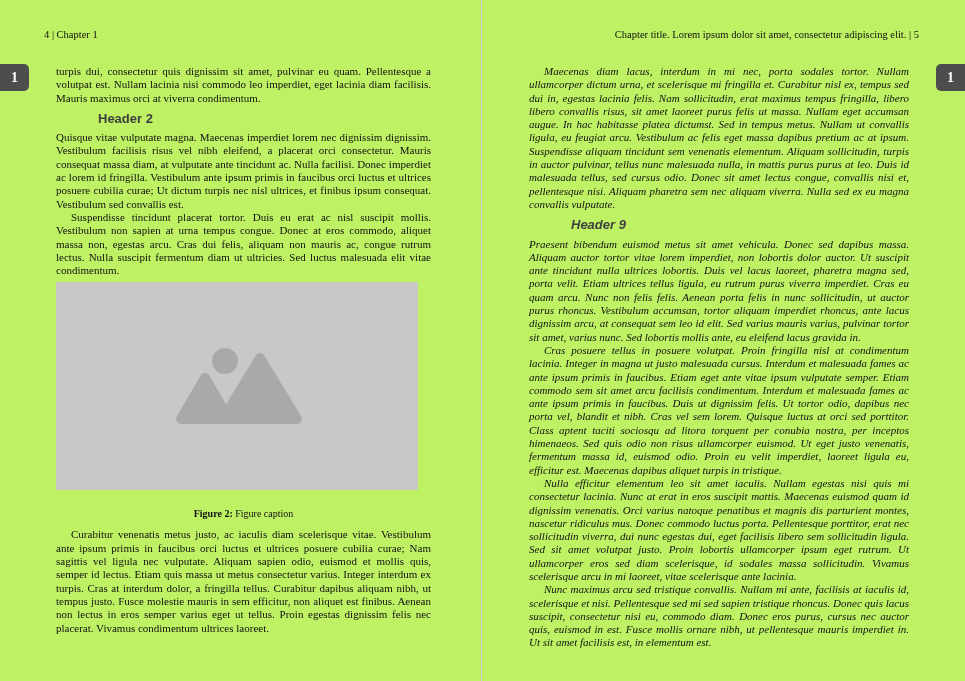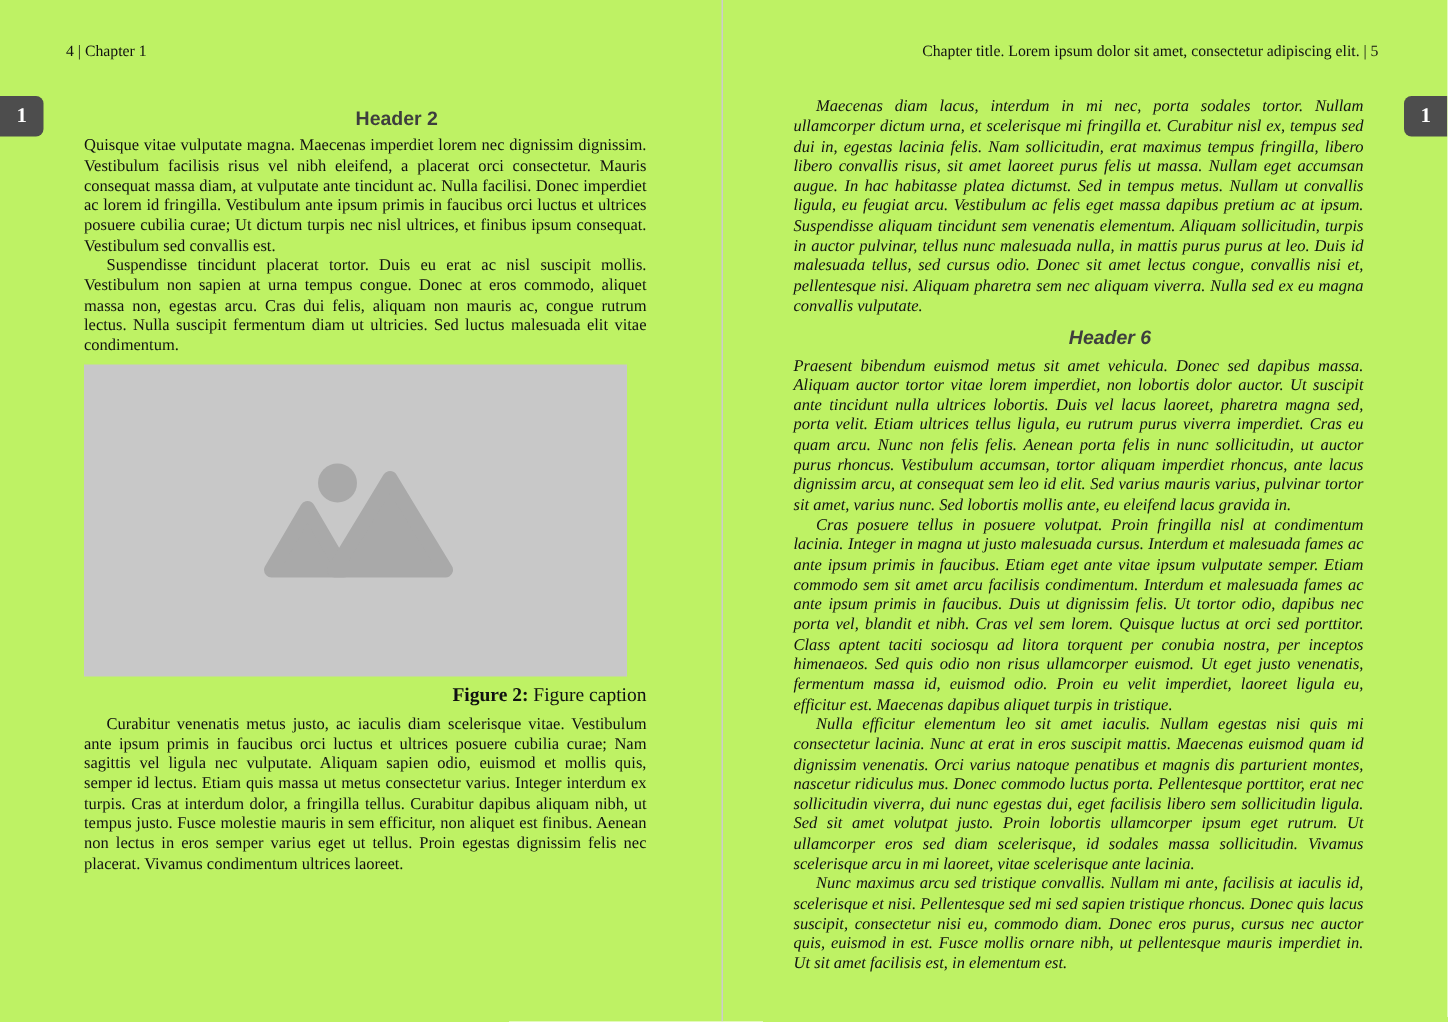--- a/index.html
+++ b/index.html
@@ -29,44 +29,45 @@
   .tab-right { right:0; border-radius:5px 0 0 5px; }
   .textblock {
     position:absolute; top:65px; font-size:11px; line-height:13.3px;
     text-align:justify;
   }
   .tb-left  { left:56px;  width:375px; }
   .tb-right { left:529px; width:380px;font-style:italic; }
   p.indent { text-indent:15px; }
   h2.section-header {
     font-family:"Liberation Sans", sans-serif; font-size:13px; font-weight:700;
-    color:var(--header,#3e3e3e); margin:7px 0 6px; text-align:center;padding-left:42px;
+    color:var(--header,#3e3e3e); margin:7px 0 6px; text-align:left;padding-left:42px;
   }
   figure { margin:5px 0 9px; }
   .figure-placeholder {
     width:362px; height:208px; background:var(--figure_bg,#c8c8c8);
     display:flex; align-items:center; justify-content:center;
   }
-  figcaption { margin-top:7px; font-size:13px; text-align:right; line-height:10px; }
+  figcaption { margin-top:19px; font-size:10px; text-align:center; line-height:10px; }
   .cap-label { font-weight:bold; }
 </style>
 </head>
 <body>
 
 <div class="spread">
 
   <div class="page-divider"></div>
 
   <div class="running-head rh-left">4 | Chapter 1</div>
 
   <div class="chapter-tab tab-left">
     <span>1</span>
   </div>
 
   <div class="textblock tb-left">
+    <p>turpis dui, consectetur quis dignissim sit amet, pulvinar eu quam. Pellentesque a volutpat est. Nullam lacinia nisi commodo leo imperdiet, eget lacinia diam facilisis. Mauris maximus orci at viverra condimentum.</p>
     <h2 class="section-header">Header 2</h2>
     <p>Quisque vitae vulputate magna. Maecenas imperdiet lorem nec dignissim dignissim. Vestibulum facilisis risus vel nibh eleifend, a placerat orci consectetur. Mauris consequat massa diam, at vulputate ante tincidunt ac. Nulla facilisi. Donec imperdiet ac lorem id fringilla. Vestibulum ante ipsum primis in faucibus orci luctus et ultrices posuere cubilia curae; Ut dictum turpis nec nisl ultrices, et finibus ipsum consequat. Vestibulum sed convallis est.</p>
     <p class="indent">Suspendisse tincidunt placerat tortor. Duis eu erat ac nisl suscipit mollis. Vestibulum non sapien at urna tempus congue. Donec at eros commodo, aliquet massa non, egestas arcu. Cras dui felis, aliquam non mauris ac, congue rutrum lectus. Nulla suscipit fermentum diam ut ultricies. Sed luctus malesuada elit vitae condimentum.</p>
 
     <figure>
       <div class="figure-placeholder">
         <svg width="140" height="80" viewBox="0 0 140 80">
           <circle cx="58" cy="15" r="13" fill="#a9a9a9"></circle>
           <path d="M14 73 L38 32 L62 73 Z" fill="#a9a9a9" stroke="#a9a9a9" stroke-width="10" stroke-linejoin="round"></path>
           <path d="M56 73 L93 12 L130 73 Z" fill="#a9a9a9" stroke="#a9a9a9" stroke-width="10" stroke-linejoin="round"></path>
@@ -82,20 +83,20 @@
   </div>
 
   <div class="running-head rh-right">Chapter title. Lorem ipsum dolor sit amet, consectetur adipiscing elit. | 5</div>
 
   <div class="chapter-tab tab-right">
     <span>1</span>
   </div>
 
   <div class="textblock tb-right">
     <p class="indent">Maecenas diam lacus, interdum in mi nec, porta sodales tortor. Nullam ullamcorper dictum urna, et scelerisque mi fringilla et. Curabitur nisl ex, tempus sed dui in, egestas lacinia felis. Nam sollicitudin, erat maximus tempus fringilla, libero libero convallis risus, sit amet laoreet purus felis ut massa. Nullam eget accumsan augue. In hac habitasse platea dictumst. Sed in tempus metus. Nullam ut convallis ligula, eu feugiat arcu. Vestibulum ac felis eget massa dapibus pretium ac at ipsum. Suspendisse aliquam tincidunt sem venenatis elementum. Aliquam sollicitudin, turpis in auctor pulvinar, tellus nunc malesuada nulla, in mattis purus purus at leo. Duis id malesuada tellus, sed cursus odio. Donec sit amet lectus congue, convallis nisi et, pellentesque nisi. Aliquam pharetra sem nec aliquam viverra. Nulla sed ex eu magna convallis vulputate.</p>
-    <h2 class="section-header">Header 6</h2>
+    <h2 class="section-header">Header 9</h2>
     <p>Praesent bibendum euismod metus sit amet vehicula. Donec sed dapibus massa. Aliquam auctor tortor vitae lorem imperdiet, non lobortis dolor auctor. Ut suscipit ante tincidunt nulla ultrices lobortis. Duis vel lacus laoreet, pharetra magna sed, porta velit. Etiam ultrices tellus ligula, eu rutrum purus viverra imperdiet. Cras eu quam arcu. Nunc non felis felis. Aenean porta felis in nunc sollicitudin, ut auctor purus rhoncus. Vestibulum accumsan, tortor aliquam imperdiet rhoncus, ante lacus dignissim arcu, at consequat sem leo id elit. Sed varius mauris varius, pulvinar tortor sit amet, varius nunc. Sed lobortis mollis ante, eu eleifend lacus gravida in.</p>
     <p class="indent">Cras posuere tellus in posuere volutpat. Proin fringilla nisl at condimentum lacinia. Integer in magna ut justo malesuada cursus. Interdum et malesuada fames ac ante ipsum primis in faucibus. Etiam eget ante vitae ipsum vulputate semper. Etiam commodo sem sit amet arcu facilisis condimentum. Interdum et malesuada fames ac ante ipsum primis in faucibus. Duis ut dignissim felis. Ut tortor odio, dapibus nec porta vel, blandit et nibh. Cras vel sem lorem. Quisque luctus at orci sed porttitor. Class aptent taciti sociosqu ad litora torquent per conubia nostra, per inceptos himenaeos. Sed quis odio non risus ullamcorper euismod. Ut eget justo venenatis, fermentum massa id, euismod odio. Proin eu velit imperdiet, laoreet ligula eu, efficitur est. Maecenas dapibus aliquet turpis in tristique.</p>
     <p class="indent">Nulla efficitur elementum leo sit amet iaculis. Nullam egestas nisi quis mi consectetur lacinia. Nunc at erat in eros suscipit mattis. Maecenas euismod quam id dignissim venenatis. Orci varius natoque penatibus et magnis dis parturient montes, nascetur ridiculus mus. Donec commodo luctus porta. Pellentesque porttitor, erat nec sollicitudin viverra, dui nunc egestas dui, eget facilisis libero sem sollicitudin ligula. Sed sit amet volutpat justo. Proin lobortis ullamcorper ipsum eget rutrum. Ut ullamcorper eros sed diam scelerisque, id sodales massa sollicitudin. Vivamus scelerisque arcu in mi laoreet, vitae scelerisque ante lacinia.</p>
     <p class="indent">Nunc maximus arcu sed tristique convallis. Nullam mi ante, facilisis at iaculis id, scelerisque et nisi. Pellentesque sed mi sed sapien tristique rhoncus. Donec quis lacus suscipit, consectetur nisi eu, commodo diam. Donec eros purus, cursus nec auctor quis, euismod in est. Fusce mollis ornare nibh, ut pellentesque mauris imperdiet in. Ut sit amet facilisis est, in elementum est.</p>
   </div>
 
 </div>
 
 </body></html>

